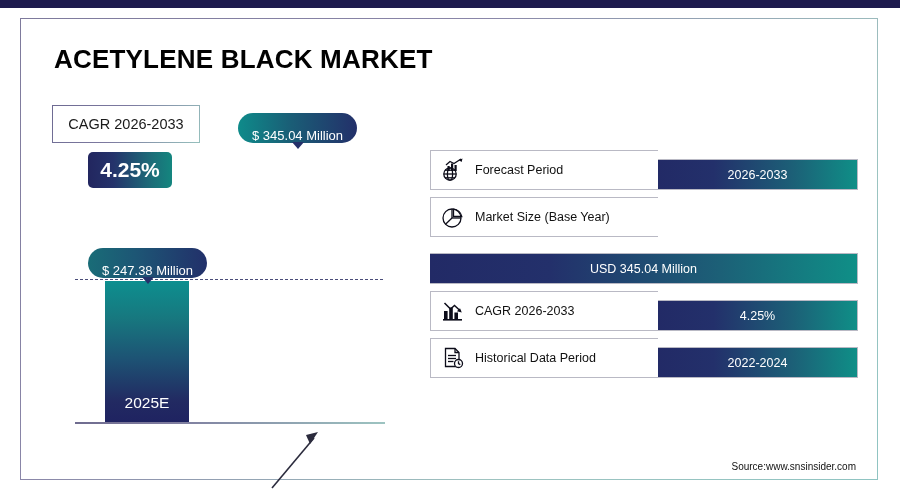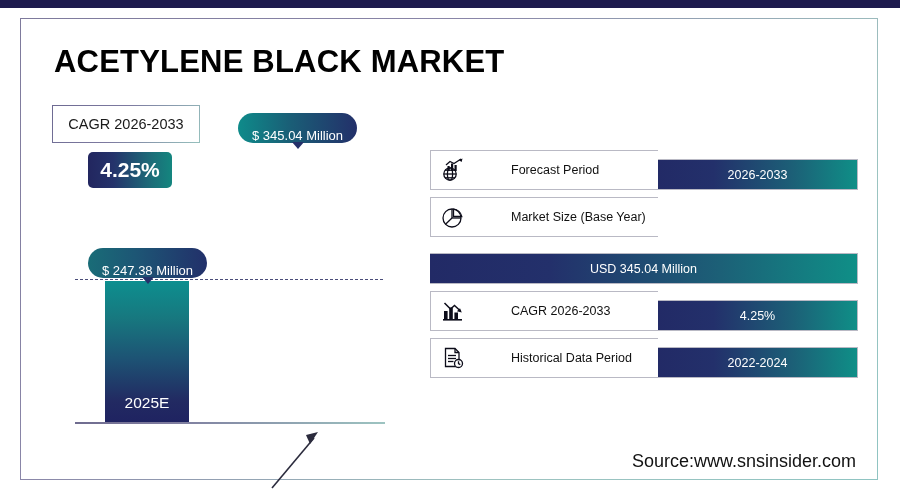--- a/index.html
+++ b/index.html
@@ -34,21 +34,21 @@
     border: 1.5px solid;
     border-image: linear-gradient(135deg, #7e7a9c 0%, #8a86a8 35%, #9ec3c0 70%, #8fc4c2 100%) 1;
     box-sizing: border-box;
     background: #ffffff;
   }
 
   
   .title {
     position: absolute;
     left: 54px; top: 44px;
-    font-size: 31px;
+    font-size: 26px;
     font-weight: bold;
     letter-spacing: 0.2px;
     color: #010101;
     white-space: nowrap;
   }
 
   
   .cagr-box {
     position: absolute;
     left: 52px; top: 105px;
@@ -195,21 +195,20 @@
   .info-icon {
     flex: 0 0 44px;
     display: flex;
     align-items: center;
     justify-content: center;
   }
   .info-label {
     font-size: 12.5px;
     color: #111111;
     white-space: nowrap;
-    margin-left: 36px;
   }
   .info-value {
     flex: 1 1 auto;
     display: flex;
     align-items: center;
     justify-content: center;
     background: linear-gradient(90deg, #222a66 0%, #23306b 28%, #1c6077 68%, #0f8f87 100%);
     border: 1.2px solid #b9b9c4;
     border-left: none;
     box-sizing: border-box;
@@ -218,21 +217,21 @@
   .info-value-text {
     font-size: 12.5px;
     color: #ffffff;
     white-space: nowrap;
   }
 
   
   .source {
     position: absolute;
     right: 44px; bottom: 28px;
-    font-size: 18px;
+    font-size: 10px;
     color: #111111;
     white-space: nowrap;
   }
 </style>
 </head>
 <body>
 
 <div id="root">
 
   <div class="top-strip"></div>

